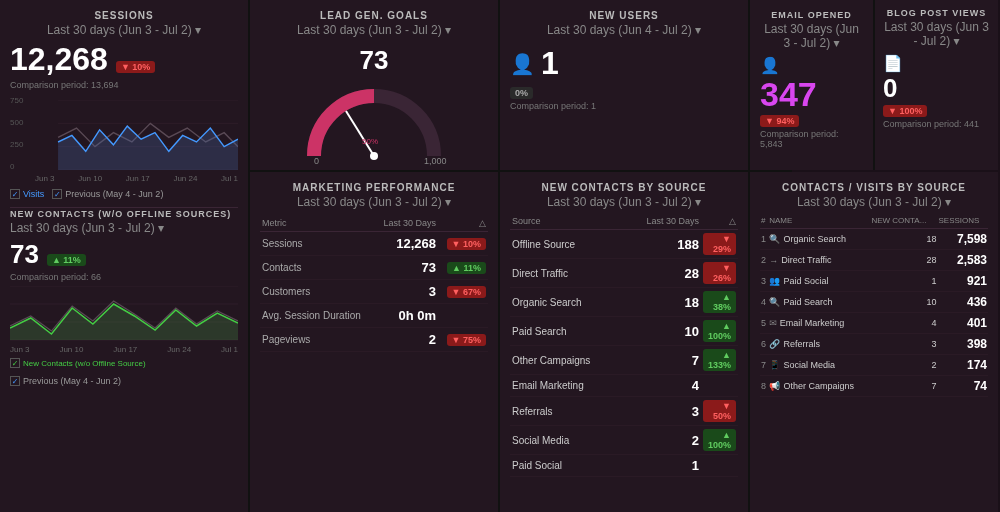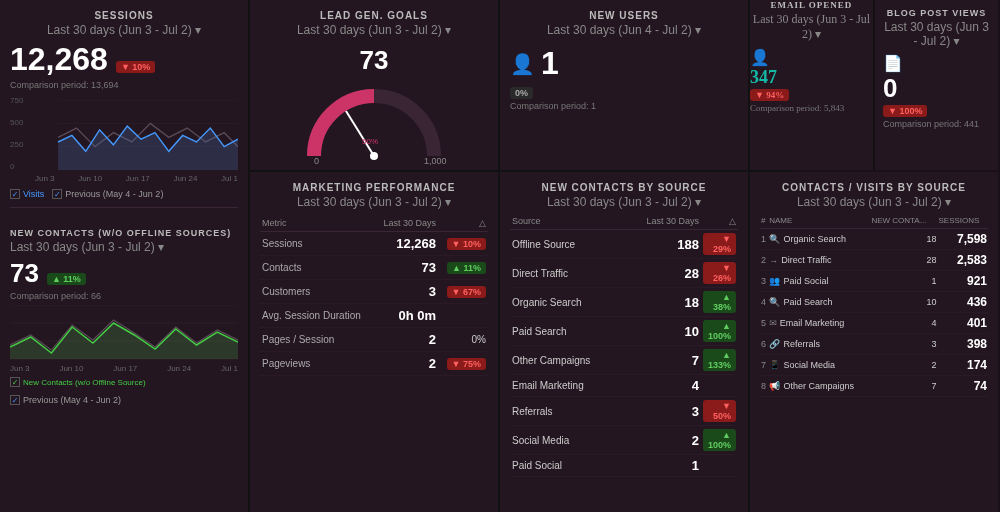--- a/index.html
+++ b/index.html
@@ -190,21 +190,21 @@
       display: flex;
       flex-direction: column;
       align-items: center;
       margin-top: 4px;
     }
 
     
     .small-contacts-section {
       margin-top: 8px;
       border-top: 1px solid #3a2535;
-      padding-top: 20px;
+      padding-top: 1px;
     }
 
     .sessions-big { font-size: 32px; font-weight: bold; color: #fff; }
 
     .contacts-big { font-size: 26px; font-weight: bold; color: #fff; }
   </style>
 </head>
 <body>
 
 <div class="dashboard">
@@ -333,29 +333,29 @@
       </div>
     </div>
     <div style="margin-top:4px;">
       <span class="badge" style="background:#2a2a2a;color:#aaa;">0%</span>
     </div>
     <div class="comparison">Comparison period: 1</div>
   </div>
 
   <div style="grid-column:4;grid-row:1;display:grid;grid-template-columns:1fr 1fr;gap:2px;background:#111;">
 
-    <div class="panel" style="padding:0;font-family:Liberation Serif, serif;">
+    <div class="panel" style="padding:10px;">
       <div class="panel-title" style="font-size:9px;">EMAIL OPENED</div>
       <div class="panel-subtitle">
         <span>Last 30 days (Jun 3 - Jul 2)</span> ▾
       </div>
       <div style="display:flex;align-items:center;gap:4px;margin-top:6px;">
         <span style="font-size:16px;color:#888;">👤</span>
       </div>
-      <div style="font-size:18px;font-weight:bold;color:#14b8a6;">347</div>
+      <div style="font-size:34px;font-weight:bold;color:#d946ef;">347</div>
       <span class="badge badge-red">▼ 94%</span>
       <div class="comparison">Comparison period: 5,843</div>
     </div>
 
     <div class="panel" style="padding:8px;">
       <div class="panel-title" style="font-size:9px;">BLOG POST VIEWS</div>
       <div class="panel-subtitle">
         <span>Last 30 days (Jun 3 - Jul 2)</span> ▾
       </div>
       <div style="display:flex;align-items:center;gap:4px;margin-top:6px;">
@@ -393,25 +393,20 @@
   </tr>
           <tr>
     <td>Customers</td>
     <td>3</td>
     <td><span class="badge badge-red">▼ 67%</span></td>
   </tr>
           <tr>
     <td>Avg. Session Duration</td>
     <td>0h 0m</td>
     <td></td>
-  </tr>
-          <tr>
-    <td>Pages / Session</td>
-    <td>2</td>
-    <td><span class="">0%</span></td>
   </tr>
           <tr>
     <td>Pageviews</td>
     <td>2</td>
     <td><span class="badge badge-red">▼ 75%</span></td>
   </tr>
         </tbody>
     </table>
   </div>
 

